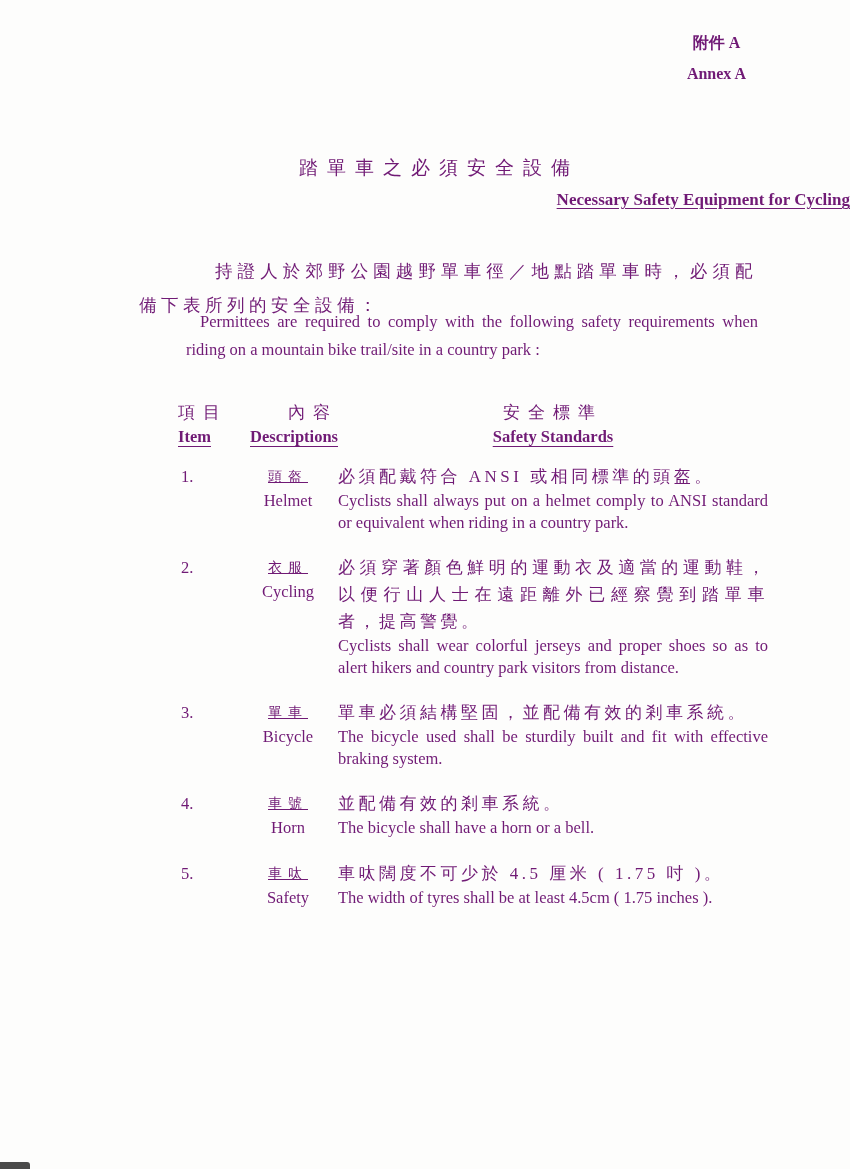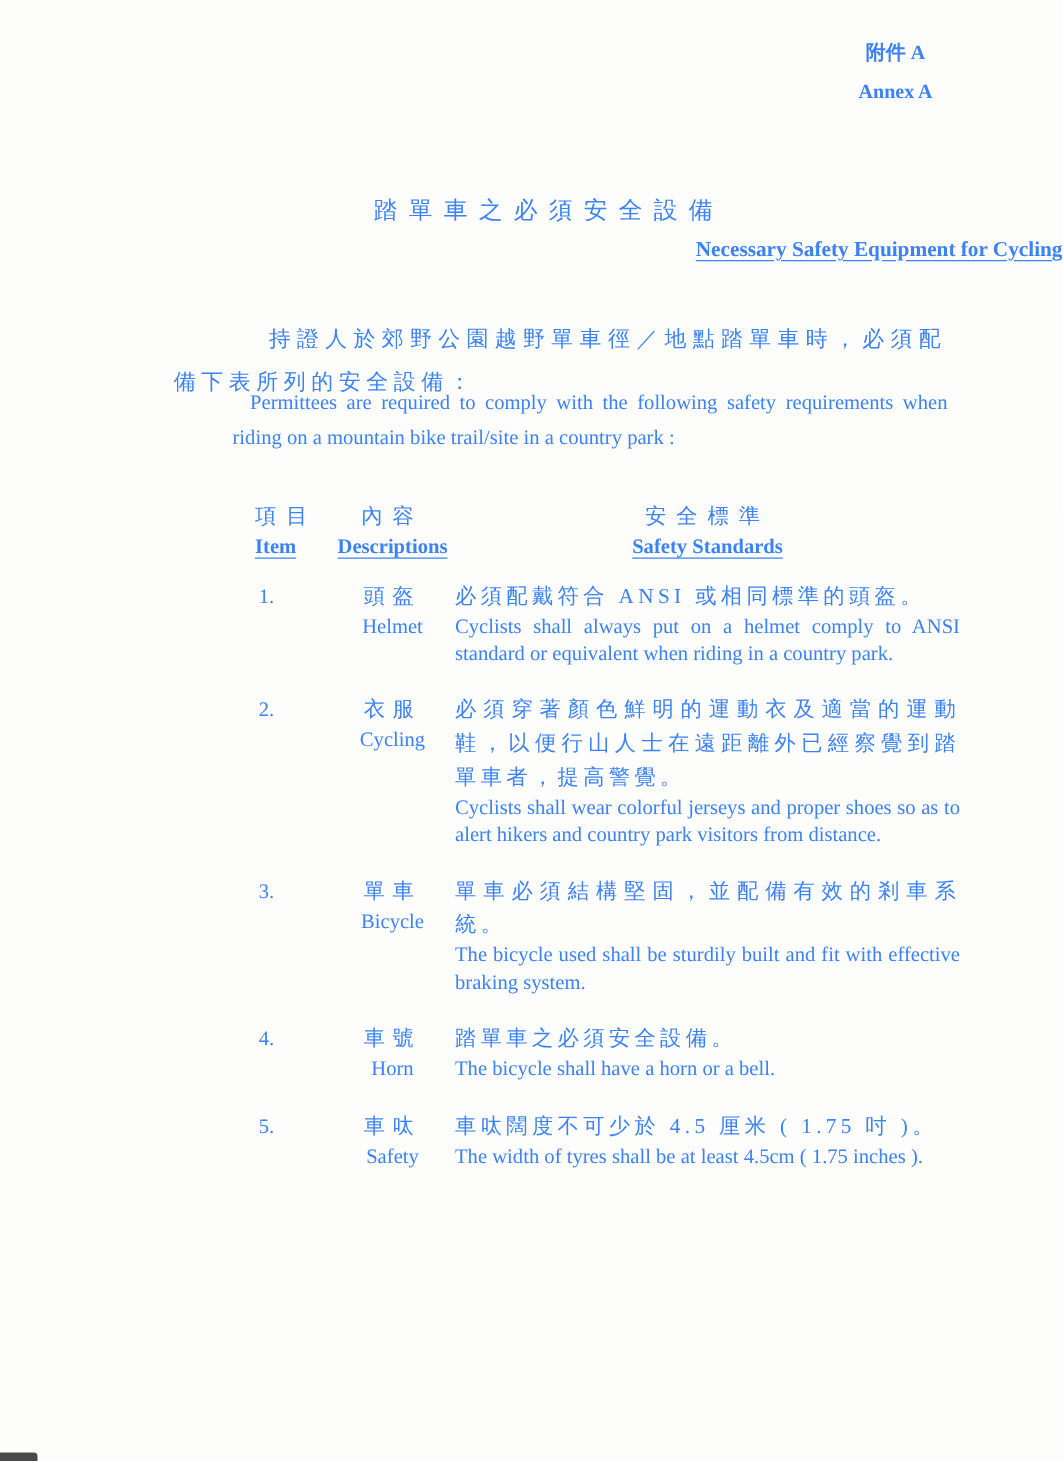--- a/index.html
+++ b/index.html
@@ -1,21 +1,21 @@
 <!DOCTYPE html>
 <html><head>
 <meta charset="utf-8">
 <style>
   html, body { margin: 0; padding: 0; background: #ffffff; }
   .page {
     position: relative;
     width: 850px;
     height: 1169px;
     background: #fdfdfc;
-    color: #3b82f6;
+    color: #701a75;
     font-family: "Liberation Serif", "DejaVu Serif", serif;
     overflow: hidden;
     box-sizing: border-box;
   }
 
   
   .annex {
     position: absolute;
     top: 27px;
     right: 104px;
@@ -70,21 +70,21 @@
     font-size: 16.5px;
     line-height: 28px;
     text-indent: 14px;
     text-align: justify;
   }
 
   
   .eq-table {
     position: absolute;
     top: 400px;
-    left: 202px;
+    left: 176px;
     right: 82px;
   }
   .thead, .trow {
     display: grid;
     grid-template-columns: 62px 100px 1fr;
   }
   .thead { margin-bottom: 14px; }
   .h-zh {
     font-size: 17px;
     letter-spacing: 8px;
@@ -93,35 +93,36 @@
   }
   .h-en {
     font-size: 16.5px;
     font-weight: bold;
     text-decoration: underline;
     text-underline-offset: 4px;
     line-height: 24px;
     white-space: nowrap;
   }
   .hc-item { text-align: left; padding-left: 2px; }
-  .hc-desc { text-align: center; }
+  .hc-desc { text-align: right; }
   .hc-std  { text-align: center; }
 
   .trow { margin-bottom: 21px; }
   .c-num {
     font-size: 16.5px;
     padding-left: 5px;
     line-height: 27px;
   }
   .c-desc { text-align: center; }
   .desc-zh {
-    font-size: 17px;
+    font-size: 14px;
     letter-spacing: 6px;
     line-height: 27px;
     white-space: nowrap;
+    text-decoration: underline;
   }
   .desc-en {
     font-size: 16.5px;
     line-height: 22px;
   }
   .std-zh {
     font-size: 17px;
     letter-spacing: 3.5px;
     line-height: 27px;
     text-align: justify;
@@ -215,21 +216,21 @@
       </div>
     </div>
 
     <div class="trow">
       <div class="c-num">4.</div>
       <div class="c-desc">
         <div class="desc-zh">車號</div>
         <div class="desc-en">Horn</div>
       </div>
       <div class="c-std">
-        <div class="std-zh">踏單車之必須安全設備。</div>
+        <div class="std-zh">並配備有效的剎車系統。</div>
         <div class="std-en">The bicycle shall have a horn or a bell.</div>
       </div>
     </div>
 
     <div class="trow">
       <div class="c-num">5.</div>
       <div class="c-desc">
         <div class="desc-zh">車呔</div>
         <div class="desc-en">Safety</div>
       </div>

